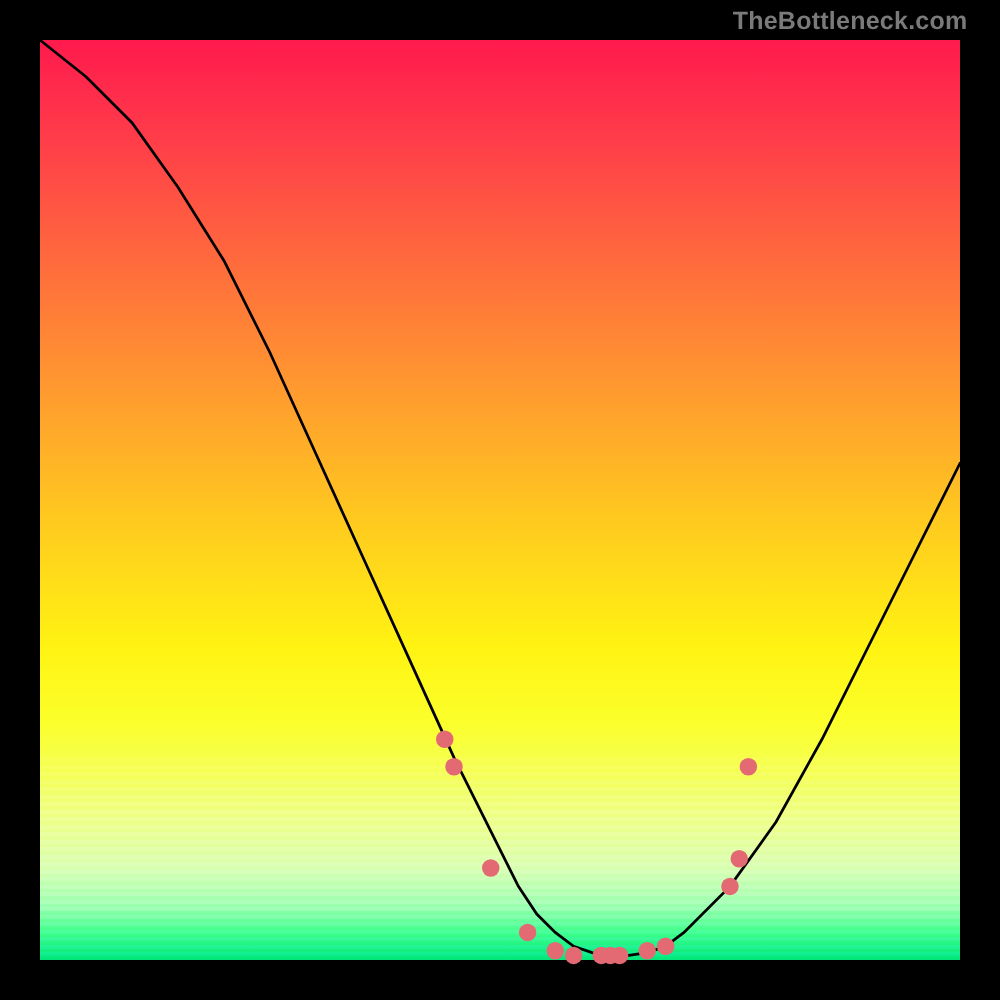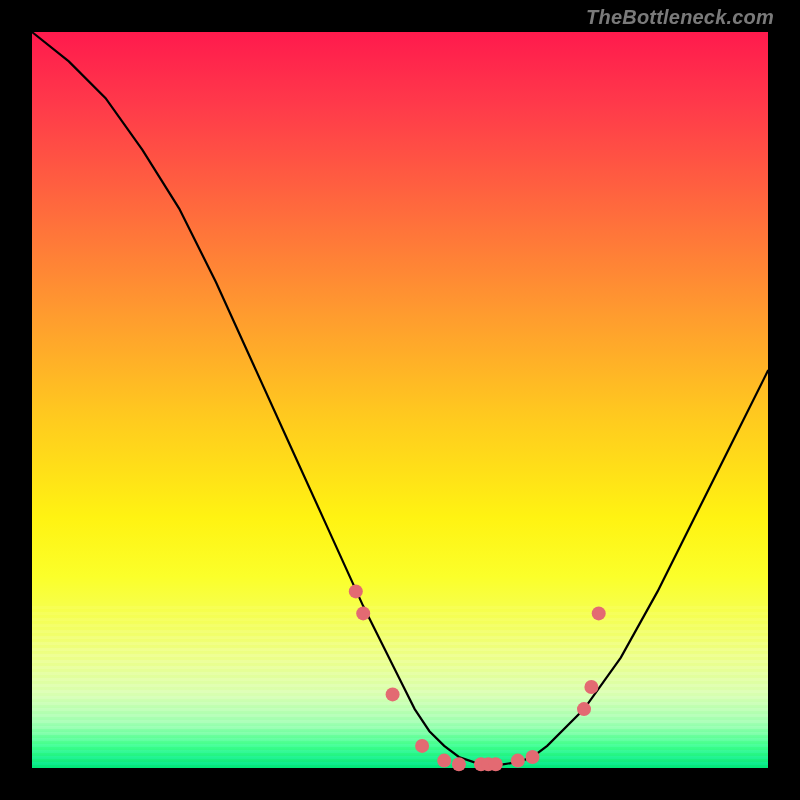--- a/index.html
+++ b/index.html
@@ -10,21 +10,20 @@
     background: #000;
     overflow: hidden;
   }
   .frame {
     position: absolute;
     left: 0;
     top: 0;
     width: 788px;
     height: 800px;
     background: #000;
-    font-style: italic;
   }
   .plot {
     position: absolute;
     left: 32px;
     top: 32px;
     width: 736px;
     height: 736px;
     background: linear-gradient(to bottom,
       #ff1a4d 0%,
       #ff3a4a 10%,

